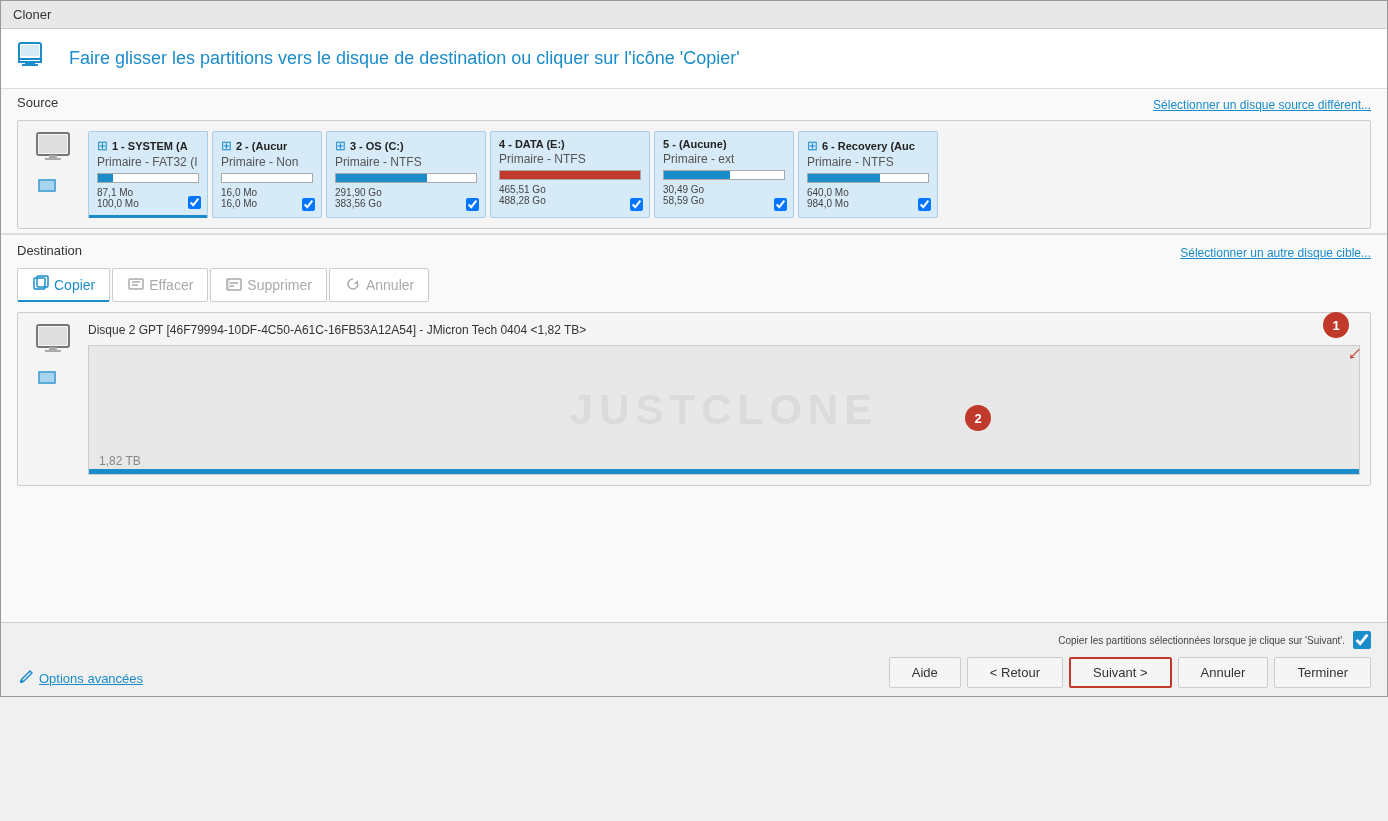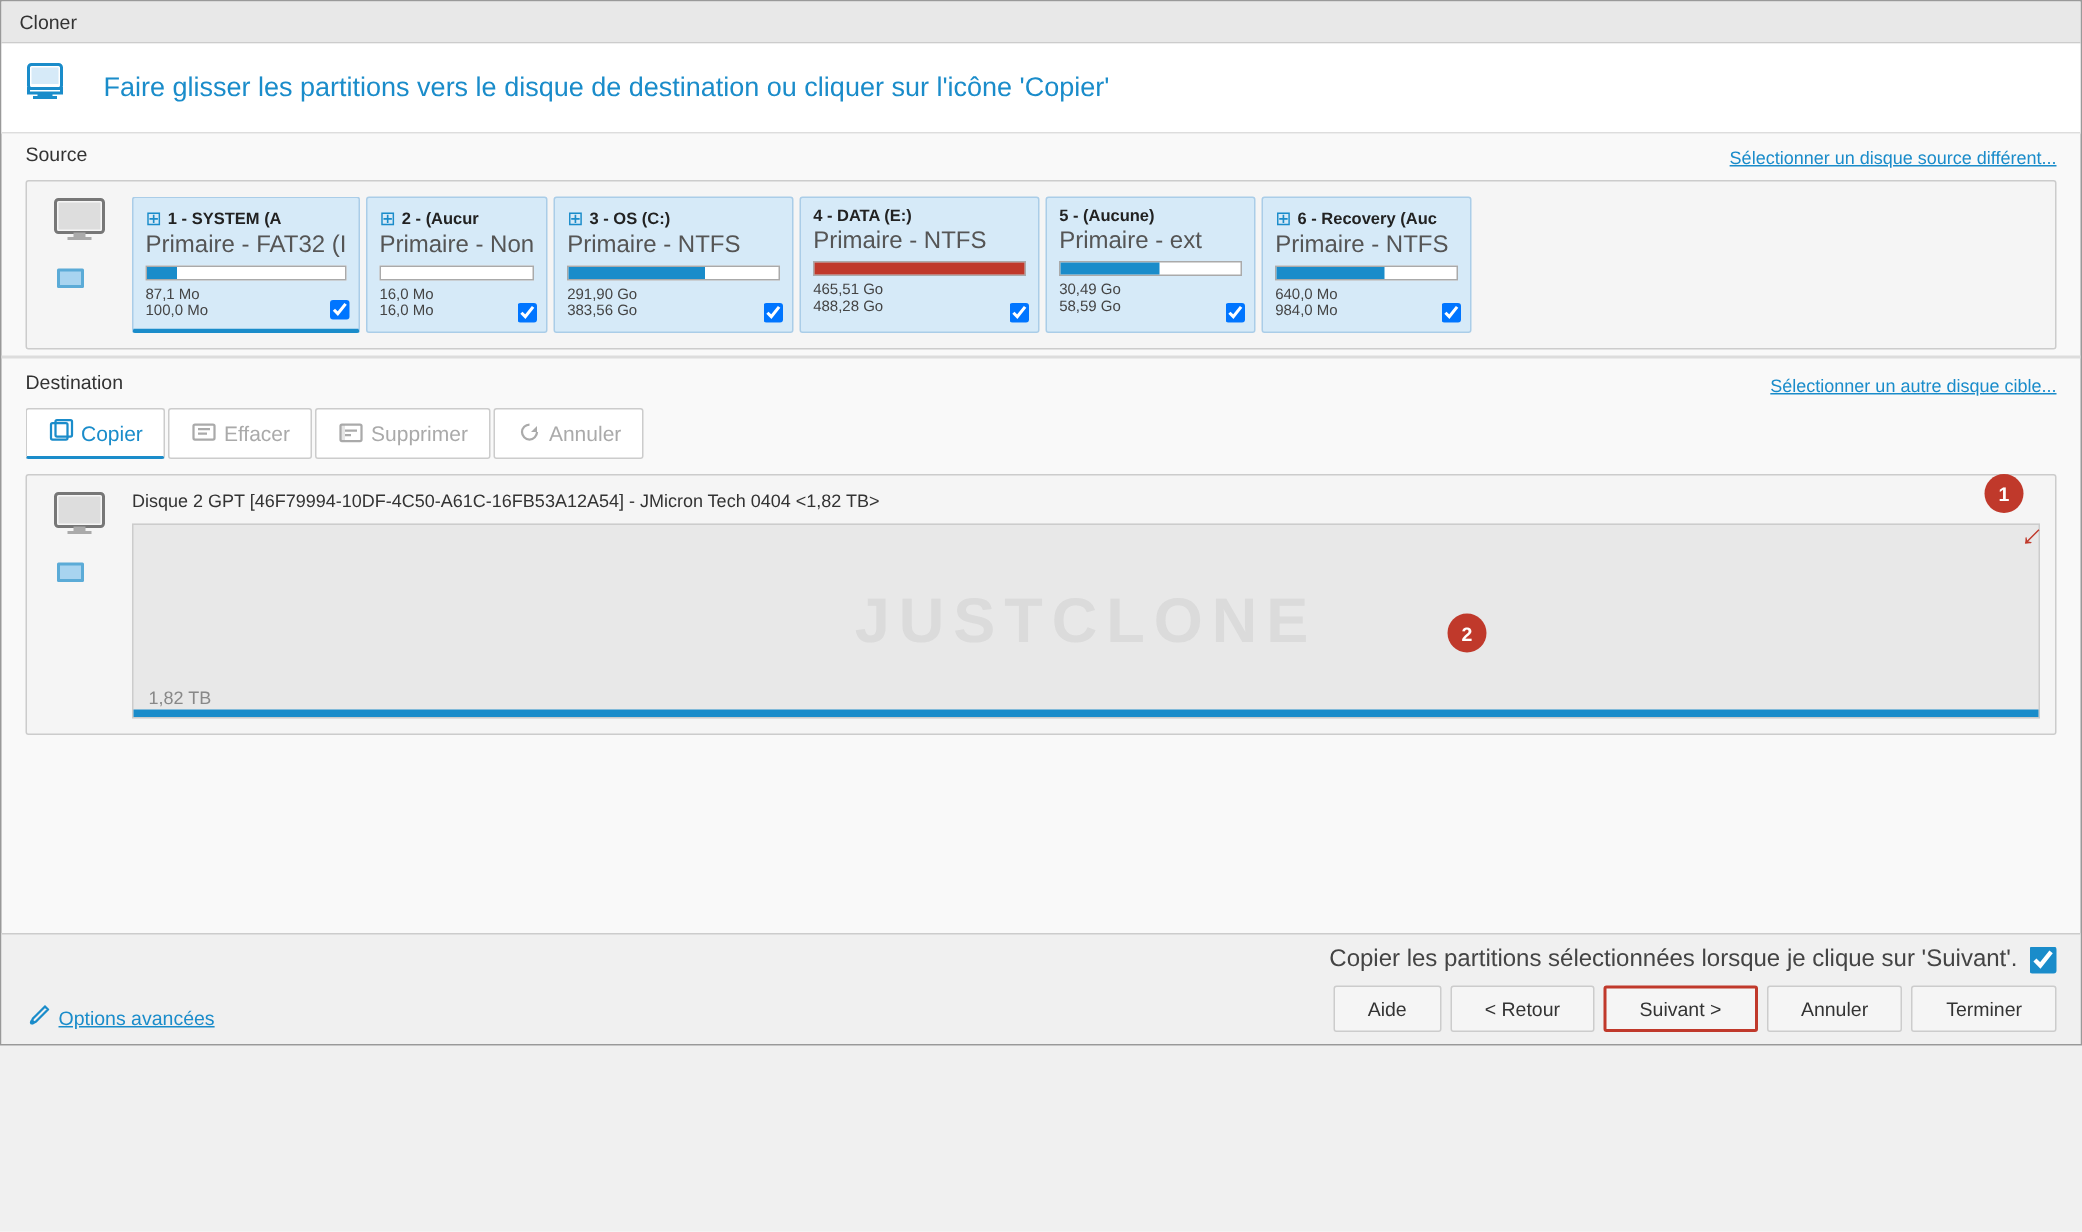--- a/index.html
+++ b/index.html
@@ -112,21 +112,21 @@
     .win-icon {
       color: #1a8cca;
       font-size: 13px;
     }
     .partition-name {
       font-size: 11px;
       font-weight: 600;
       color: #222;
     }
     .partition-type {
-      font-size: 16px;
+      font-size: 12px;
       color: #555;
       margin-bottom: 4px;
     }
     .partition-bar-container {
       height: 10px;
       background: #fff;
       border: 1px solid #aaa;
       margin-bottom: 4px;
       position: relative;
     }
@@ -250,21 +250,21 @@
       background: #f0f0f0;
     }
     .copy-option-row {
       display: flex;
       justify-content: flex-end;
       align-items: center;
       gap: 8px;
       margin-bottom: 8px;
     }
     .copy-option-text {
-      font-size: 16px;
+      font-size: 10px;
       color: #444;
     }
     .copy-checkbox {
       width: 18px;
       height: 18px;
       accent-color: #1a8cca;
     }
     .buttons-row {
       display: flex;
       justify-content: space-between;

